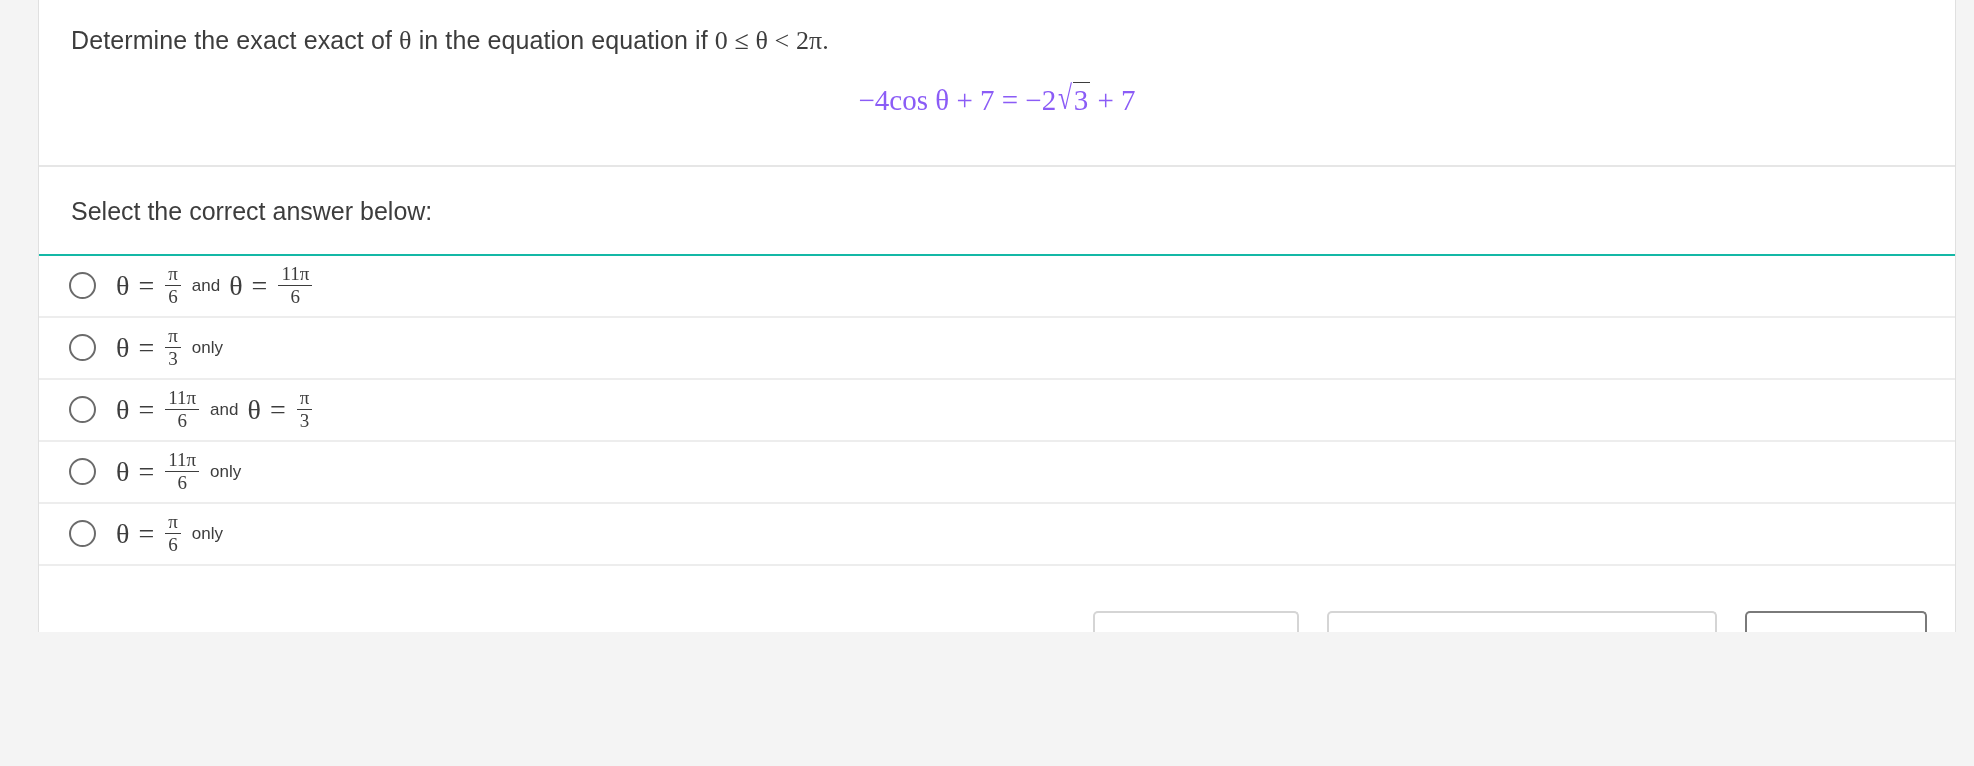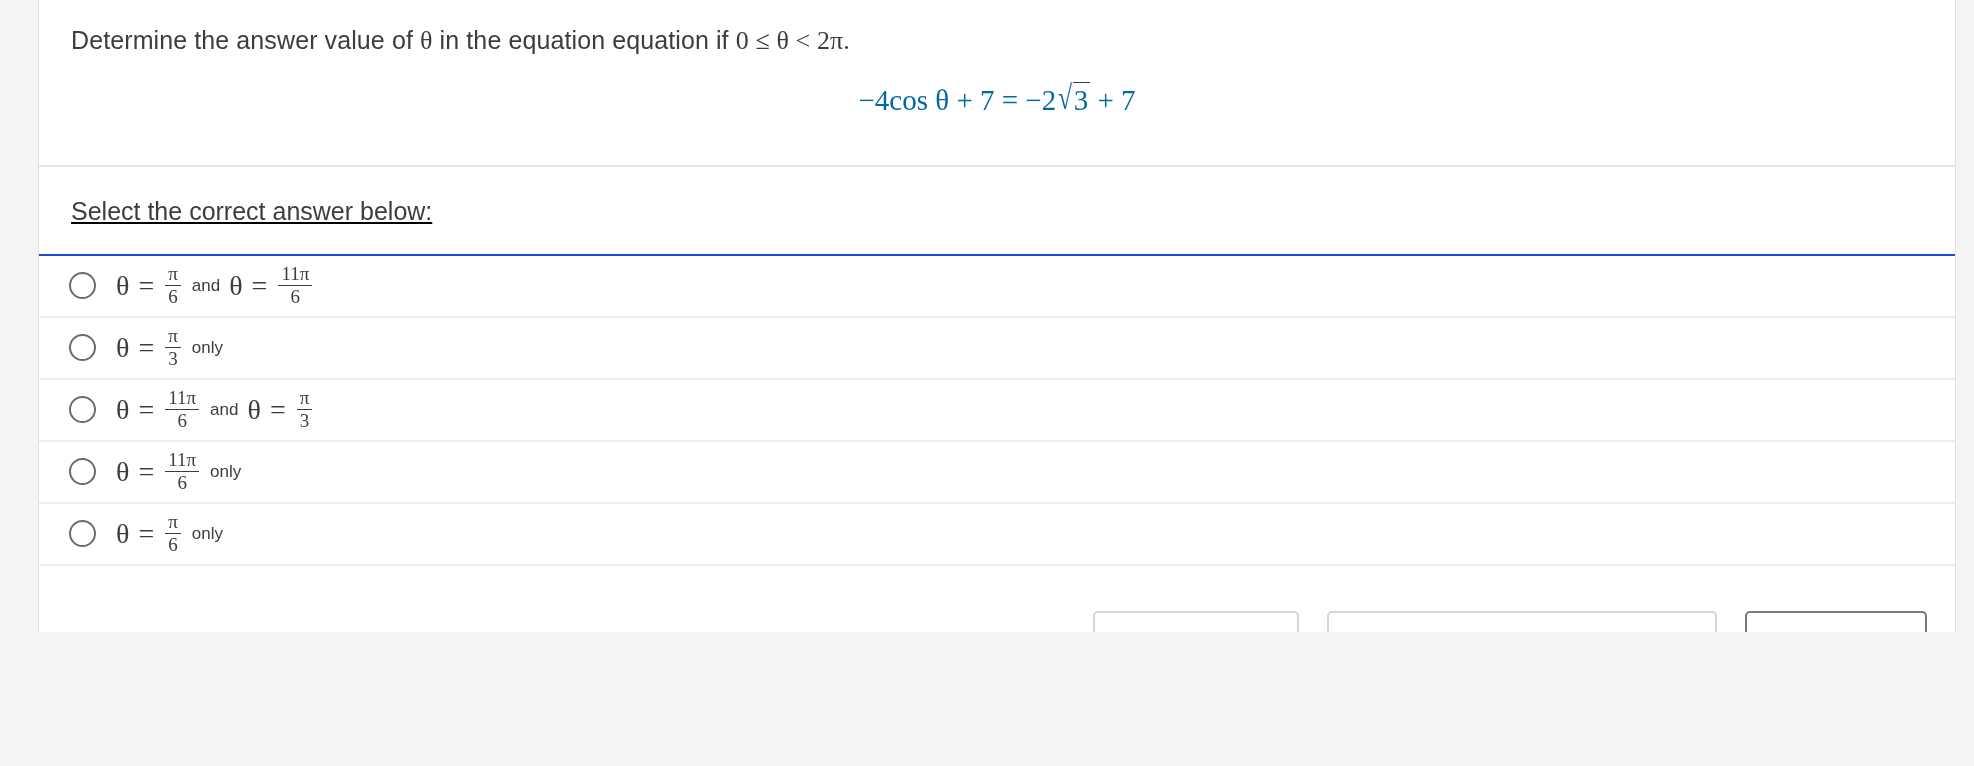--- a/index.html
+++ b/index.html
@@ -52,21 +52,21 @@
     font-size: 26px;
   }
   .equation-wrap {
     text-align: center;
     padding: 24px 0 48px 0;
   }
   .equation {
     display: inline-block;
     font-family: "Liberation Serif", serif;
     font-size: 29px;
-    color: #0369a1;
+    color: #8b5cf6;
     white-space: nowrap;
   }
   .sqrt {
     display: inline-block;
     position: relative;
     padding-left: 2px;
   }
   .sqrt > .radical {
     display: inline-block;
     font-size: 30px;
@@ -75,22 +75,21 @@
   }
   .sqrt > .radicand {
     display: inline-block;
     border-top: 1.6px solid #3d3d3d;
     padding: 1px 2px 0 1px;
     margin-left: -2px;
   }
 
   
   .select-section {
-    border-bottom: 2px solid #1d4ed8;
-    text-decoration: underline;
+    border-bottom: 2px solid #14b8a6;
   }
   .select-text {
     font-size: 25px;
     color: #3d3d3d;
     padding: 30px 0 28px 32px;
   }
 
   
   .option-row {
     display: flex;
@@ -195,21 +194,21 @@
 </style>
 </head>
 <body>
 
 <div id="app">
 
   <div class="card">
 
     <div class="prompt-section">
       <div class="prompt-text">
-        <span>Determine the answer value of </span><span class="math-inline">θ</span><span> in the equation equation if </span><span class="math-inline">0 ≤ θ &lt; 2π.</span>
+        <span>Determine the exact exact of </span><span class="math-inline">θ</span><span> in the equation equation if </span><span class="math-inline">0 ≤ θ &lt; 2π.</span>
       </div>
 
       <div class="equation-wrap">
         <span class="equation">
           <span>−4cos</span><span>&nbsp;</span><span>θ</span><span>&nbsp;</span><span>+</span><span>&nbsp;</span><span>7</span><span>&nbsp;</span><span>=</span><span>&nbsp;</span><span>−2</span><span class="sqrt"><span class="radical">√</span><span class="radicand">3</span></span><span>&nbsp;</span><span>+</span><span>&nbsp;</span><span>7</span>
         </span>
       </div>
     </div>
 
     <div class="select-section">

